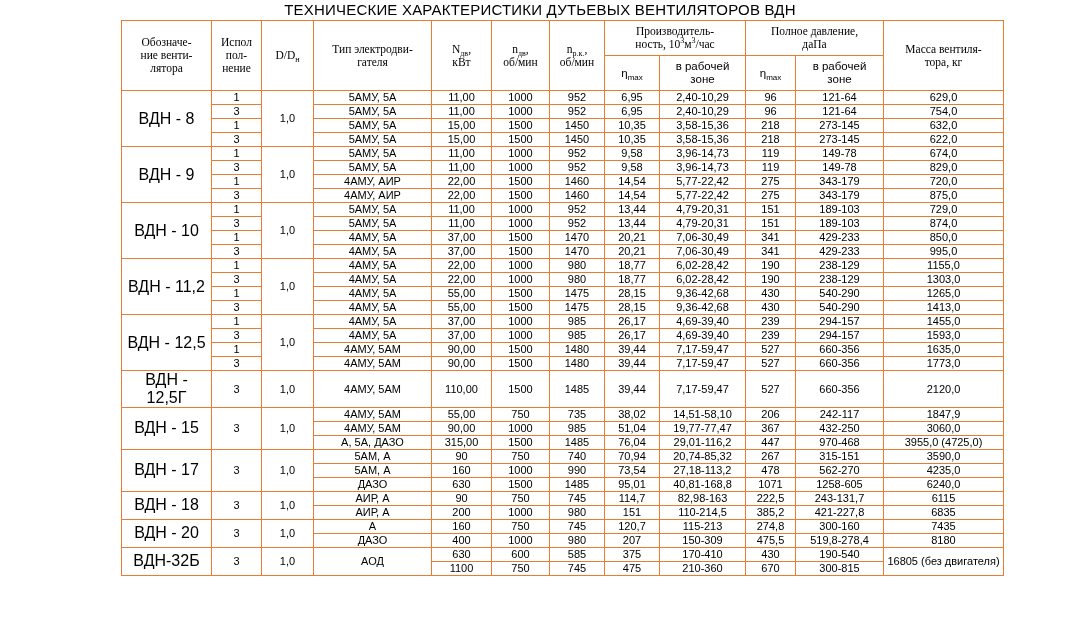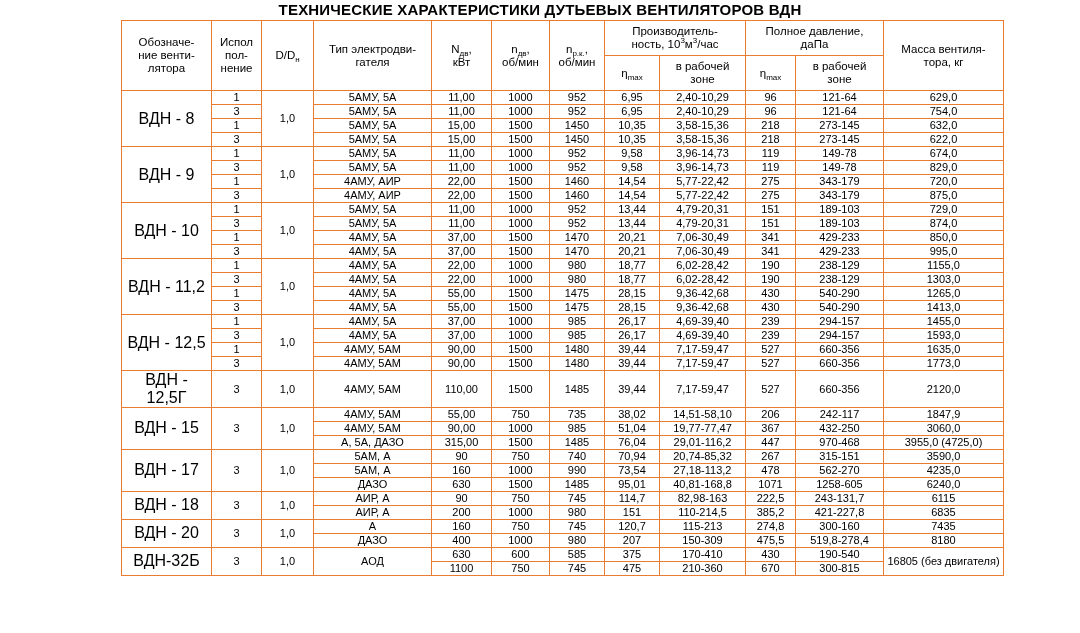--- a/index.html
+++ b/index.html
@@ -1,36 +1,36 @@
 <!DOCTYPE html>
 <html><head>
 <meta charset="utf-8">
 <style>
   html,body { margin:0; padding:0; background:#ffffff; }
   body {
     width:1080px; height:633px; overflow:hidden;
     font-family:"Liberation Sans", sans-serif; color:#000;
   }
   .title {
-    text-align:center; font-weight:bold; font-size:15px;
+    text-align:center; font-weight:normal; font-size:15px;
     padding-top:1px; letter-spacing:0.2px;
   }
   table.spec {
     border-collapse:collapse; table-layout:fixed;
     margin-left:121px; margin-top:2px;
   }
   .spec th, .spec td {
     border:1.5px solid #e87c30;
     text-align:center; vertical-align:middle;
     font-size:11px; font-weight:normal;
     padding:0 2px; line-height:1.12; height:13px;
     overflow:hidden;
   }
   .spec thead th { font-size:11.5px; padding:1px 2px; }
-  .spec thead tr.h1 th { height:32px; }
+  .spec thead tr.h1 th { height:32px;font-family:Liberation Serif, serif; }
   .spec thead tr.h2 th { height:32px; }
   .spec td.name-cell { font-size:16px; }
   sub { font-size:8px; vertical-align:sub; line-height:0; }
   sup { font-size:8px; vertical-align:super; line-height:0; }
 </style>
 </head>
 <body>
 
 <div class="title">ТЕХНИЧЕСКИЕ ХАРАКТЕРИСТИКИ ДУТЬЕВЫХ ВЕНТИЛЯТОРОВ ВДН</div>
 

